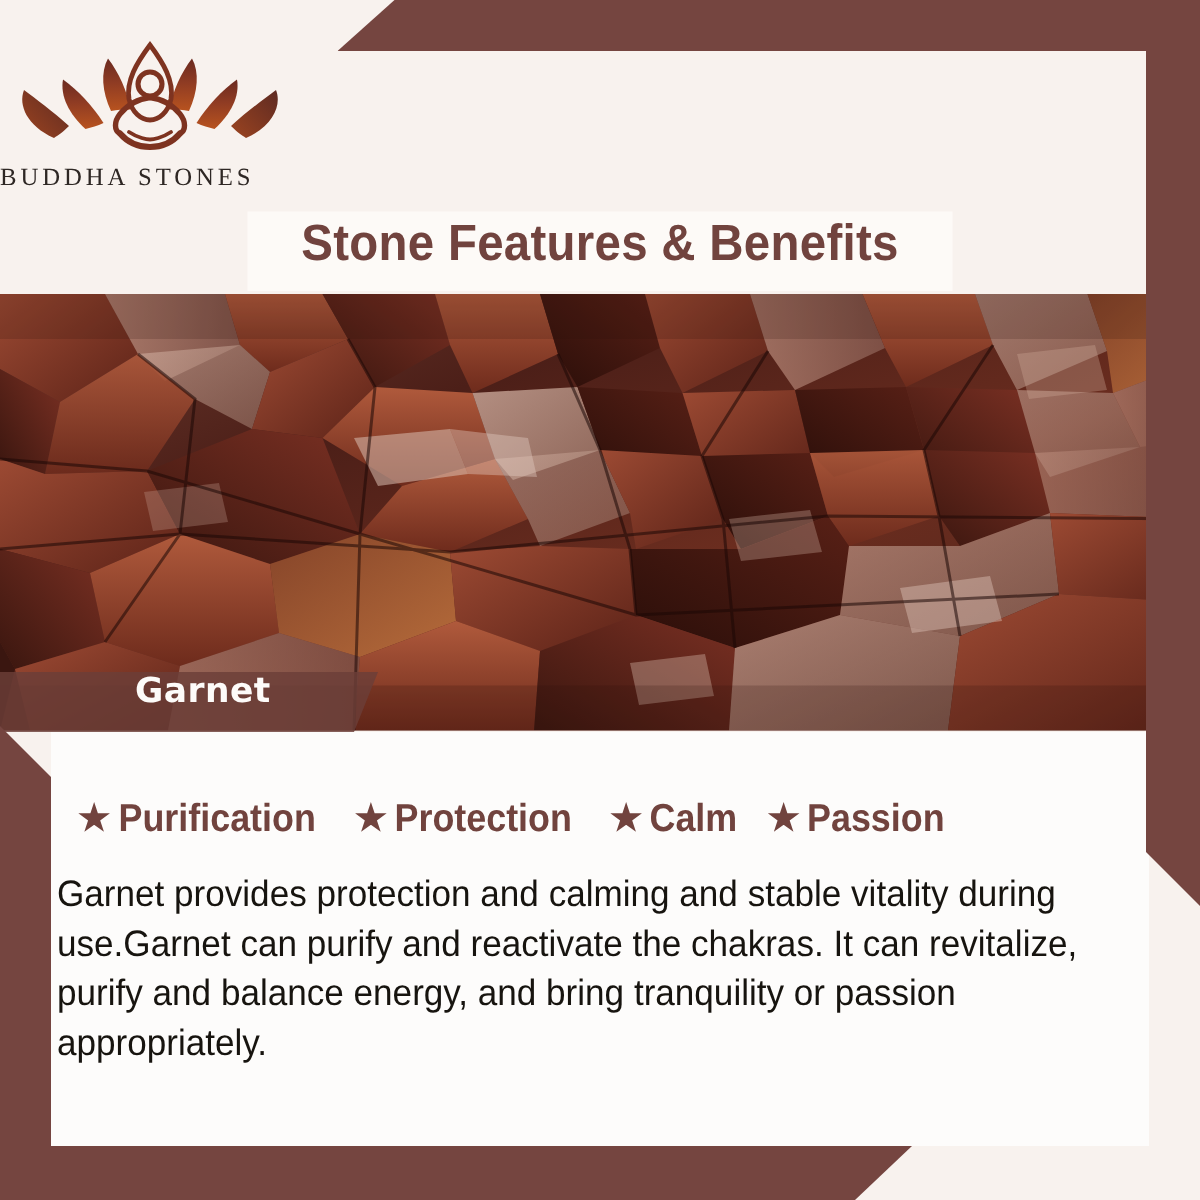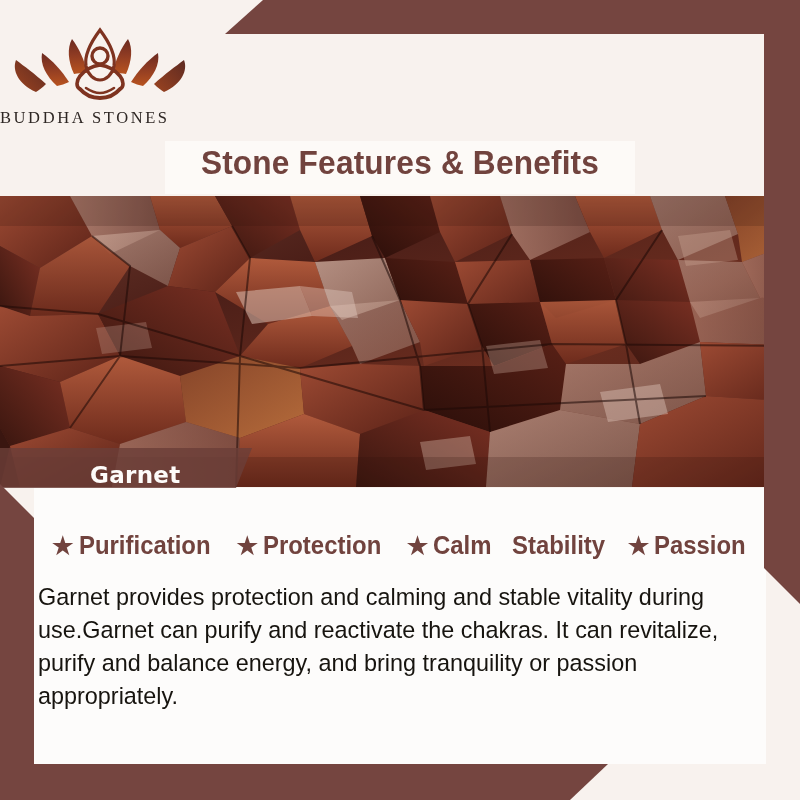--- a/index.html
+++ b/index.html
@@ -130,21 +130,21 @@
   
   .stone-banner {
     position: absolute;
     left: 0;
     top: 448px;
     width: 252px;
     height: 40px;
     background: rgba(107, 62, 56, 0.82);
     clip-path: polygon(0 0, 100% 0, calc(100% - 16px) 100%, 0 100%);
     display: flex;
-    align-items: flex-end;
+    align-items: flex-start;
   }
   .stone-banner-label {
     margin-left: 90px;
     color: #fdfbf9;
     font-family: "DejaVu Sans", sans-serif;
     font-size: 23px;
     font-weight: 600;
     letter-spacing: 0.3px;
   }
 
@@ -392,23 +392,20 @@
     </span>
     <span class="benefit">
       <span class="star">★</span>
       <span class="benefit-label">Protection</span>
     </span>
     <span class="benefit">
       <span class="star">★</span>
       <span class="benefit-label">Calm</span>
     </span>
     <span class="benefit">
-      <span class="benefit-label">Stability</span>
-    </span>
-    <span class="benefit">
       <span class="star">★</span>
       <span class="benefit-label">Passion</span>
     </span>
   </div>
 
   <div class="description">Garnet provides protection and calming and stable vitality during use.Garnet can purify and reactivate the chakras. It can revitalize, purify and balance energy, and bring tranquility or passion appropriately.</div>
 
   <div class="band band-top"></div>
   <div class="band band-right"></div>
   <div class="band band-bottom"></div>

